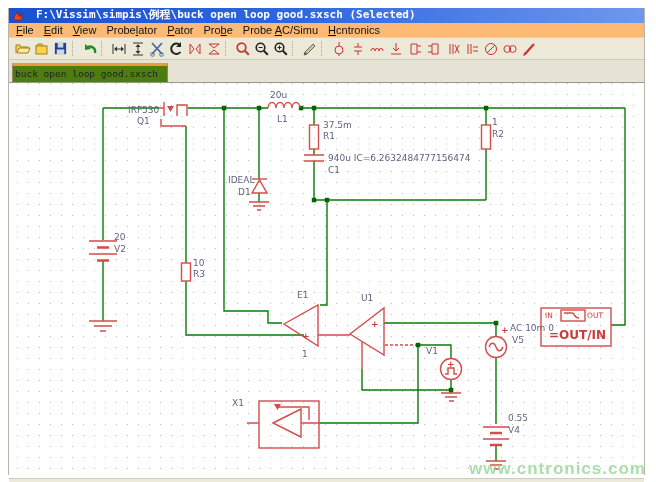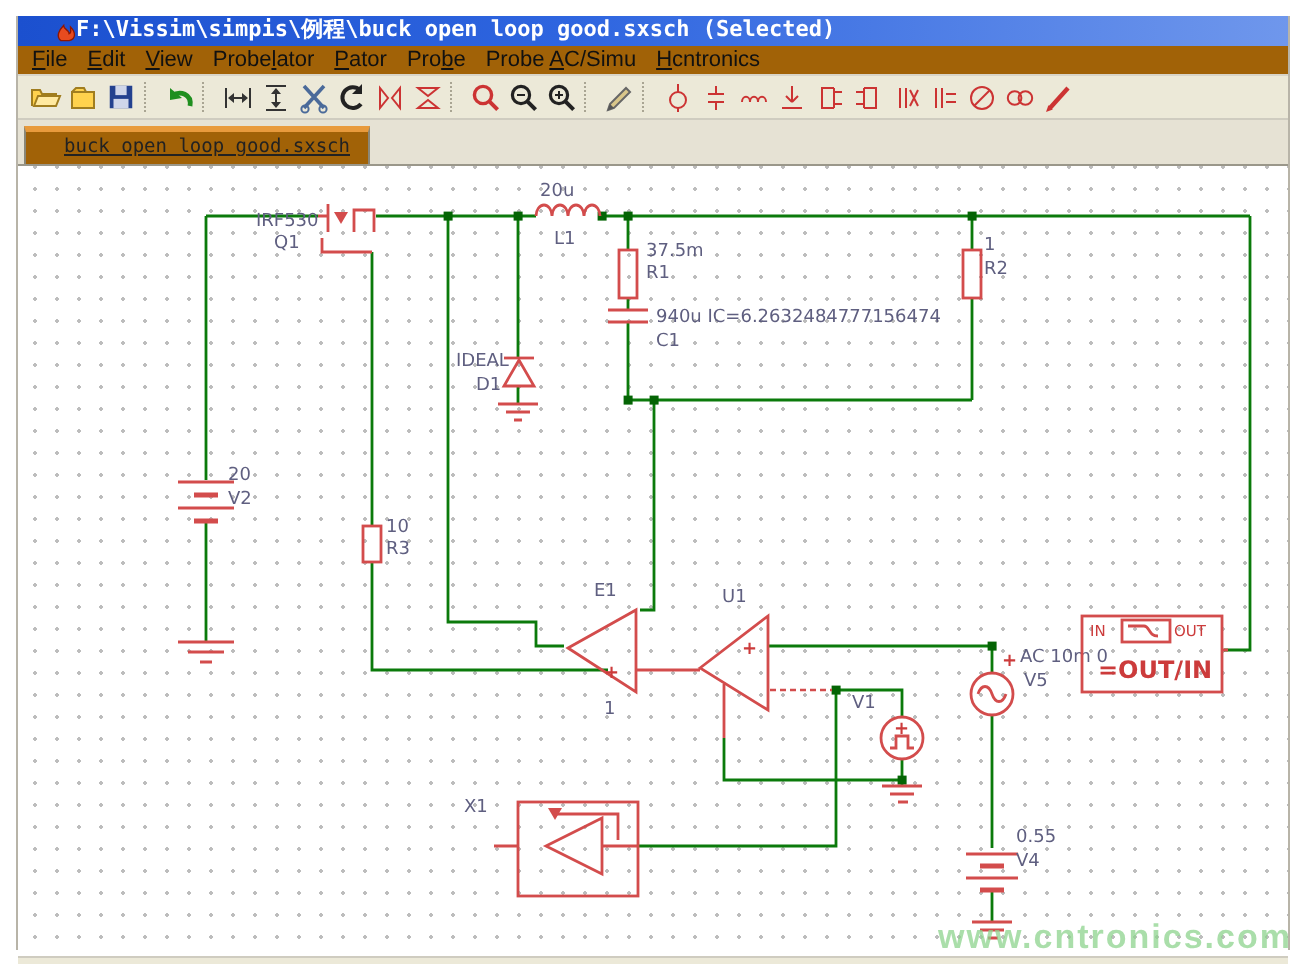--- a/index.html
+++ b/index.html
@@ -2,39 +2,39 @@
 <html><head>
 <meta charset="utf-8">
 <style>
   html,body{margin:0;padding:0;background:#ffffff;}
   .page{position:relative;width:656px;height:482px;background:#fff;overflow:hidden;
         font-family:"Liberation Sans",sans-serif;}
   .window{position:absolute;left:8px;top:8px;width:637px;height:467px;
           border-left:1px solid #b8b4a8;border-right:1px solid #b8b4a8;box-sizing:border-box;}
   
   .titlebar{height:15px;background:linear-gradient(90deg,#1b50cf 0%,#2f66e0 45%,#6f97ec 100%);
-            display:flex;align-items:center;padding:0 18px;gap:0;}
+            display:flex;align-items:center;padding:0 3px;gap:13px;}
   .titlebar .ttext{color:#fff;font:bold 11px "DejaVu Sans Mono",monospace;white-space:nowrap;
                    letter-spacing:0;transform:translateY(-1px);}
   
-  .menubar{height:14px;background:#a16207;display:flex;align-items:center;padding-left:2px;
+  .menubar{height:14px;background:#fdba74;display:flex;align-items:center;padding-left:2px;
            border-bottom:1px solid #d8d4c8;}
   .mi{font:11px "Liberation Sans",sans-serif;color:#111;padding:0 5px;white-space:nowrap;}
   .mi .u{text-decoration:underline;}
   
   .toolbar{height:21px;background:#ece9d8;display:flex;align-items:center;padding-left:4px;
            border-bottom:1px solid #cfccc0;}
   .tbi{width:19px;height:17px;display:flex;align-items:center;justify-content:center;}
   .tbi svg{display:block;}
   .tsep{width:5px;height:15px;border-left:1px dotted #a9a593;margin:0 2px;}
   
   .tabstrip{height:22px;background:#e6e2d4;position:relative;border-bottom:1px solid #9a978a;}
-  .tab{position:absolute;left:3px;top:3px;background:#a16207;border:1px solid #8a8778;
-       border-bottom:none;border-top:3px solid #e89a3c;padding:2px 9px 3px 19px;
-       font:9.5px "DejaVu Sans Mono",monospace;color:#222;text-decoration:underline;}
+  .tab{position:absolute;left:3px;top:3px;background:#4d7c0f;border:1px solid #8a8778;
+       border-bottom:none;border-top:3px solid #e89a3c;padding:2px 9px 3px 2px;
+       font:9.5px "DejaVu Sans Mono",monospace;color:#222;}
   
   .canvas{position:relative;height:395px;background:#ffffff;
           background-image:radial-gradient(circle,#bdbdbd 0.9px,rgba(0,0,0,0) 0.9px);
           background-size:11px 11px;background-position:3px 6px;overflow:hidden;}
   .canvas svg{position:absolute;left:0;top:0;}
   .statusbar{height:7px;background:#ece9d8;border-top:1px solid #cfccc0;}
   
   .wire{stroke:#0b7a0b;stroke-width:1.4;fill:none;}
   .cmp{stroke:#d34c4c;stroke-width:1.4;fill:none;}
   .cmpthick{stroke:#d34c4c;stroke-width:2.6;fill:none;}

